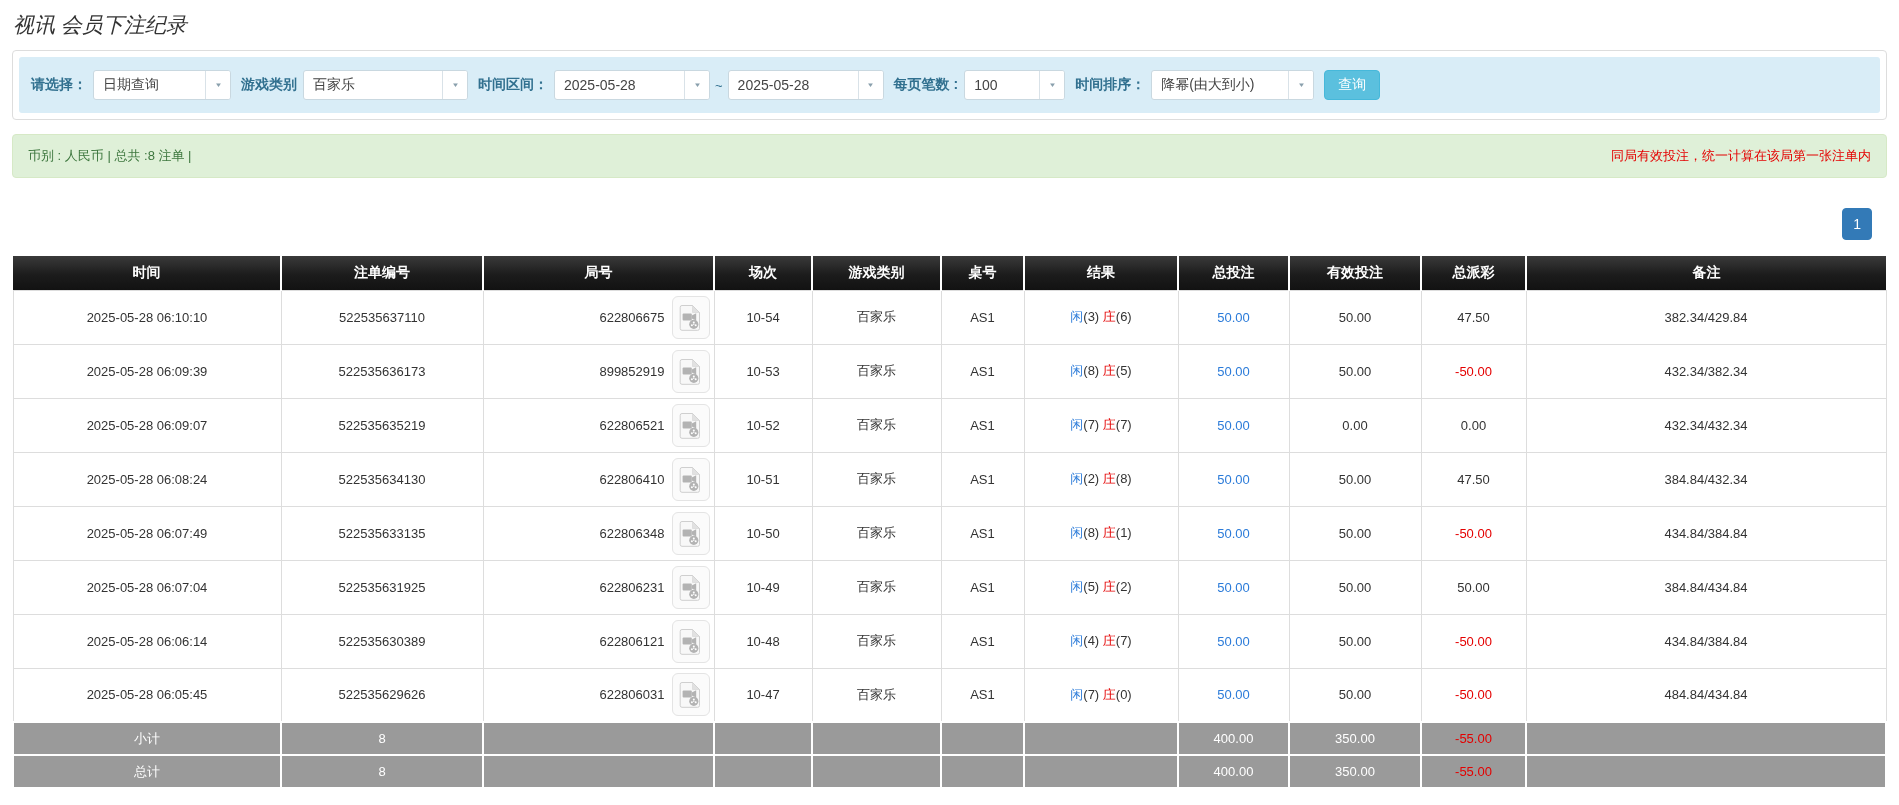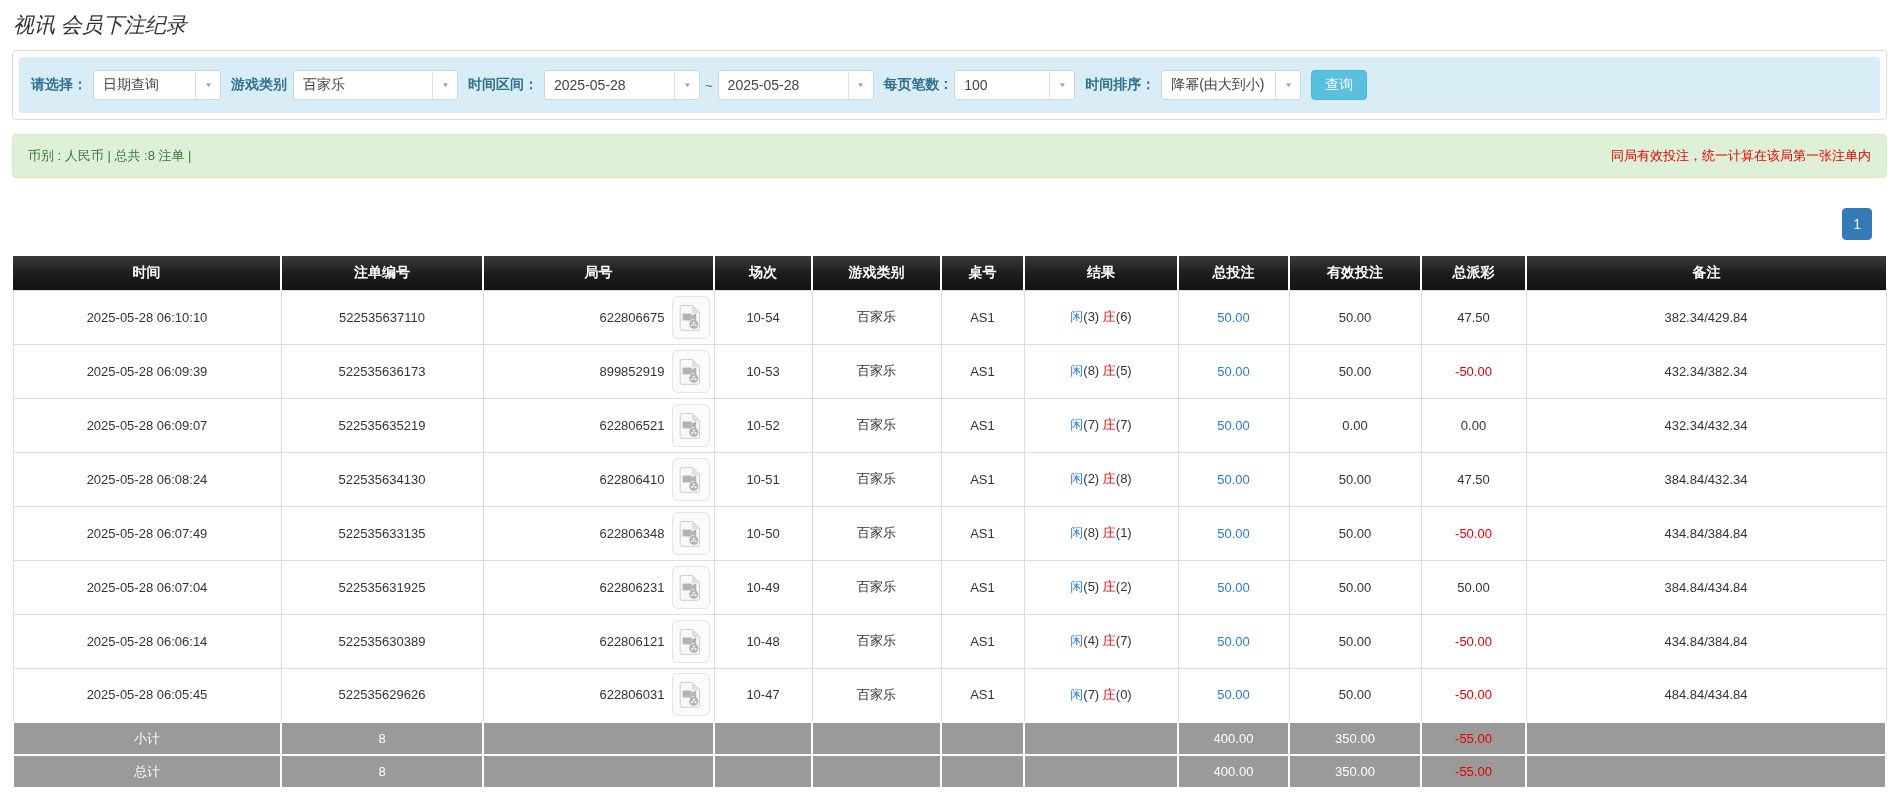--- a/index.html
+++ b/index.html
@@ -32,22 +32,22 @@
     height:30px; display:flex; align-items:center; font-size:14px;
     color:#444; cursor:pointer; overflow:hidden;
   }
   .sel .txt { padding:0 9px; flex:1; white-space:nowrap; }
   .sel .car {
     width:25px; align-self:stretch; border-left:1px solid #d9e2e8;
     display:flex; align-items:center; justify-content:center;
     color:#8aa0ad; font-size:9px; background:#fff;
   }
   .sel .car::after { content:"▼"; transform:scale(.9,.7); }
-  .w-query { width:128px; } .w-game { width:165px; }
-  .w-date  { width:156px; } .w-size { width:121px; } .w-sort { width:140px; }
+  .w-query { width:138px; } .w-game { width:165px; }
+  .w-date  { width:156px; } .w-size { width:101px; } .w-sort { width:163px; }
   .tilde { color:#31708f; font-size:13px; margin:0 5px; }
   .btn-search {
     background:#5bc0de; border:1px solid #46b8da; color:#fff;
     height:30px; padding:0 13px; font-size:14px; border-radius:4px;
     margin-left:10px; cursor:pointer;
     font-family:"Liberation Sans","DejaVu Sans",sans-serif;
   }
   
   .alert-success {
     margin:14px 12px 0; background:#dff0d8; border:1px solid #d6e9c6;

